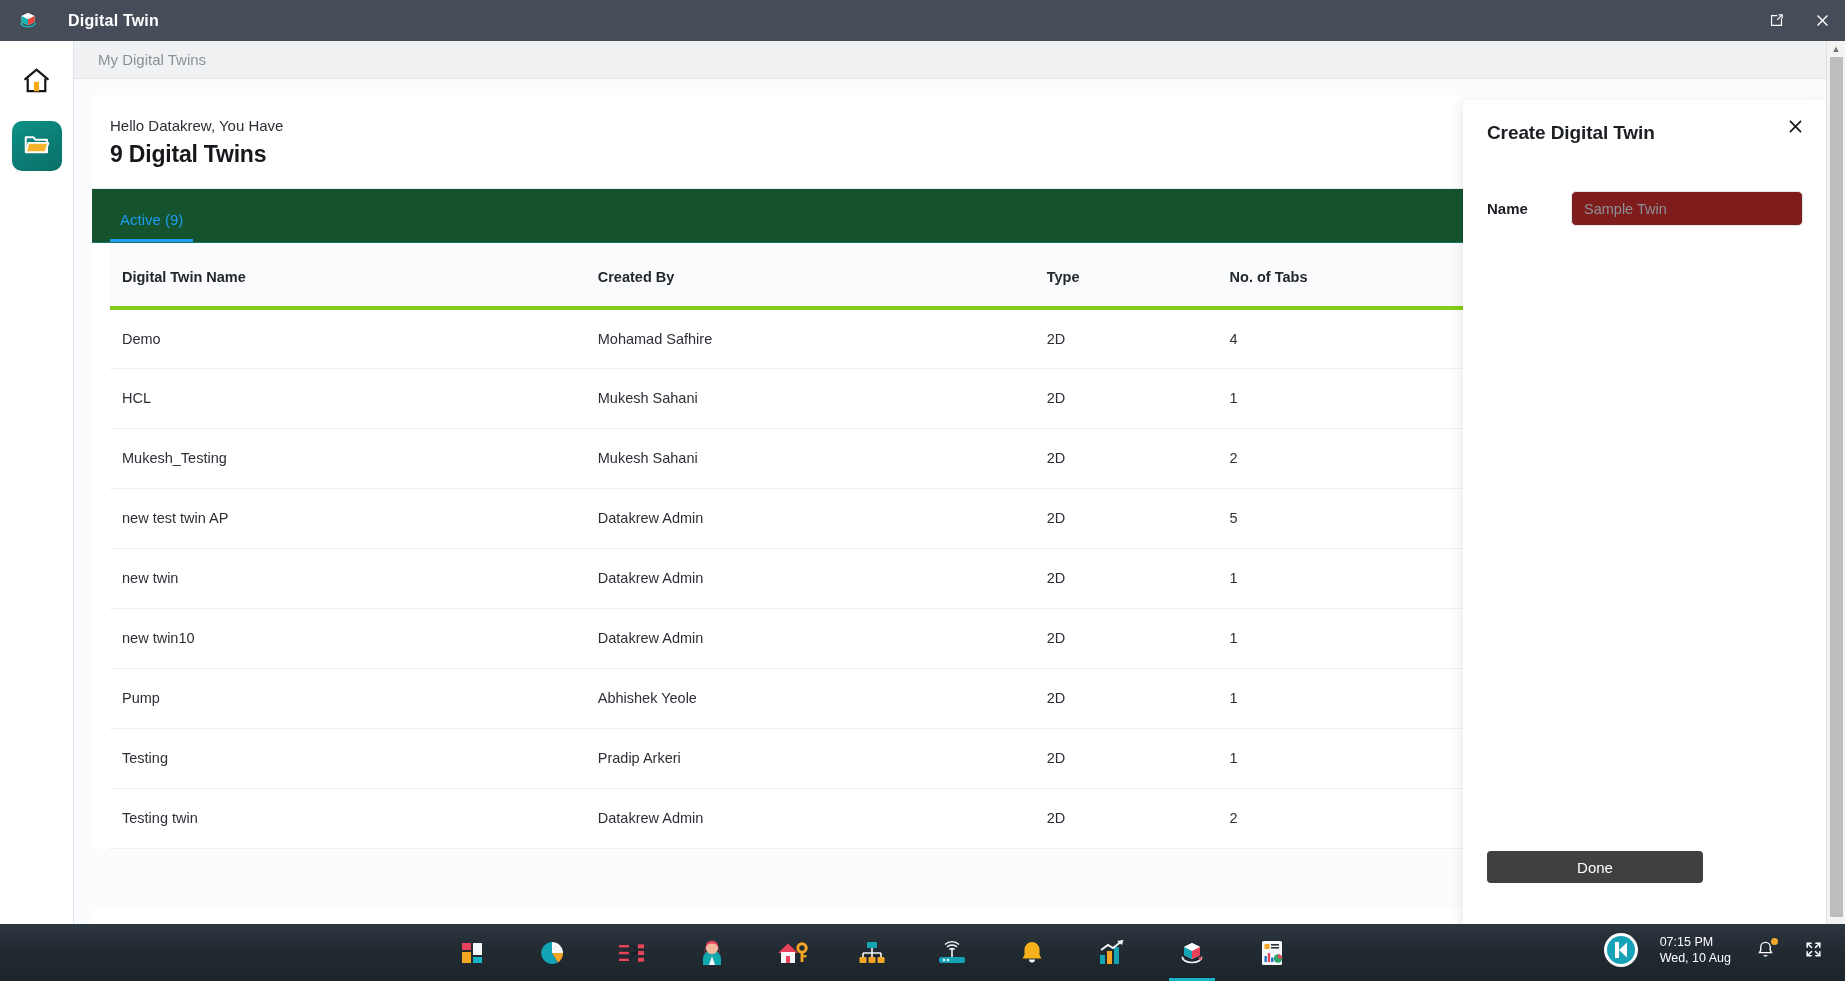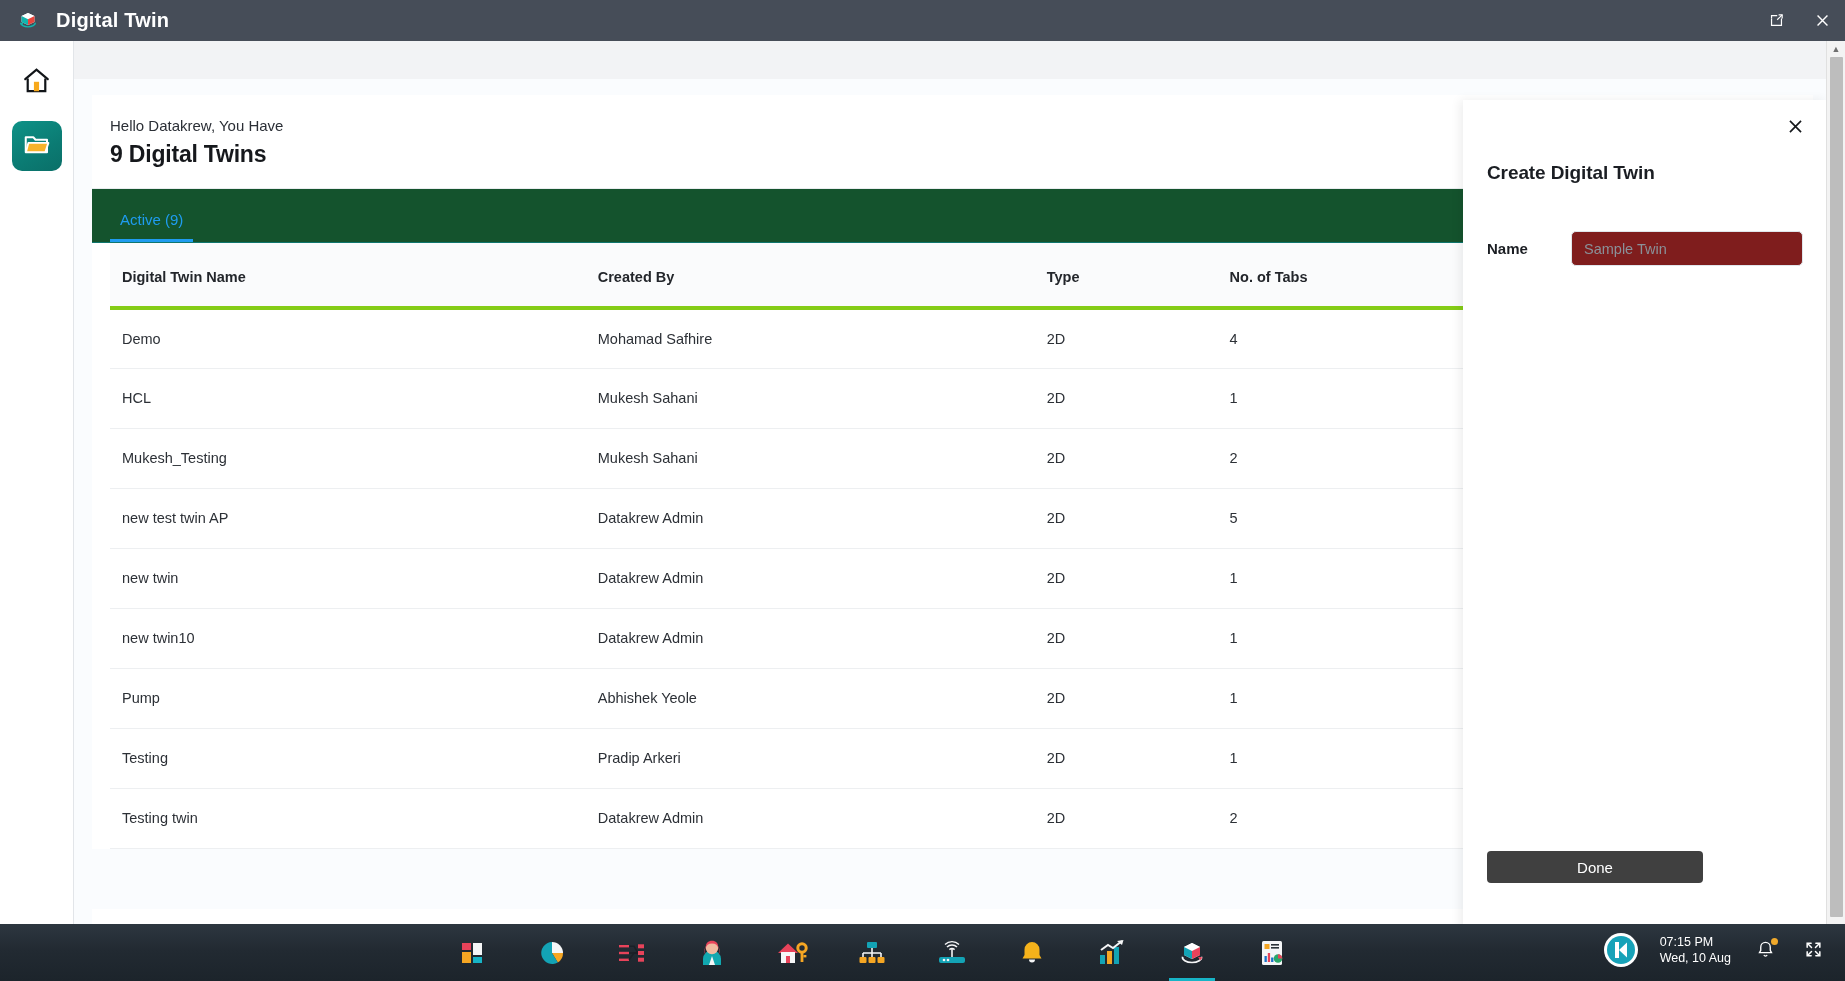--- a/index.html
+++ b/index.html
@@ -12,21 +12,21 @@
 
   
   .titlebar {
     position: absolute; top: 0; left: 0;
     width: 1845px; height: 41px;
     background: #464d58;
     display: flex; align-items: center;
     color: #ffffff;
   }
   .titlebar-icon { margin-left: 16px; width: 24px; height: 24px; display: flex; align-items: center; justify-content: center; }
-  .titlebar-title { margin-left: 16px; font-size: 20px; font-weight: 600; letter-spacing: .2px; }
+  .titlebar-title { margin-left: 28px; font-size: 16px; font-weight: 600; letter-spacing: .2px; }
   .titlebar-spacer { flex: 1; }
   .win-btn {
     width: 46px; height: 41px;
     display: flex; align-items: center; justify-content: center;
     cursor: pointer;
   }
 
   
   .rail {
     position: absolute; top: 41px; left: 0;
@@ -165,21 +165,21 @@
     box-shadow: -3px 0 10px rgba(0,0,0,.07);
     z-index: 20;
     padding: 0 24px;
   }
   .drawer-close {
     position: absolute; top: 14px; right: 20px;
     cursor: pointer; width: 24px; height: 24px;
     display: flex; align-items: center; justify-content: center;
   }
   .drawer-title {
-    margin-top: 62px;
+    margin-top: 22px;
     font-size: 19px; font-weight: 700; color: #1b1e23; letter-spacing: -.1px;
   }
   .field-row { display: flex; align-items: center; margin-top: 47px; }
   .field-label { font-size: 15px; font-weight: 600; color: #1b1e23; width: 84px; }
   .field-input {
     flex: 1; height: 35px;
     border: 1px solid #dfe6ec; border-radius: 5px;
     background: #7f1d1d;
     display: flex; align-items: center;
     padding: 0 12px;
@@ -295,20 +295,23 @@
       <svg width="30" height="30" viewBox="0 0 24 24">
         <path d="M3 6.5 h6 l1.8 2.1 h9.2 v9.9 H3 Z" fill="none" stroke="#ffffff" stroke-width="1.6" stroke-linejoin="round"></path>
         <path d="M5.1 11.1 h16 l-2.4 7.4 H3.2 Z" fill="#f7b32b" stroke="#ffffff" stroke-width="1.5" stroke-linejoin="round"></path>
       </svg>
     </span>
   </div>
 </div>
 
 <div class="app">
 
+  <div class="breadcrumb">
+    <span>My Digital Twins</span>
+  </div>
 
   <div class="content">
 
     <div class="greet-card">
       <div class="greet-sub">Hello Datakrew, You Have</div>
       <div class="greet-title">9 Digital Twins</div>
     </div>
 
     <div class="tabbar">
       <div class="tab">Active (9)</div>

